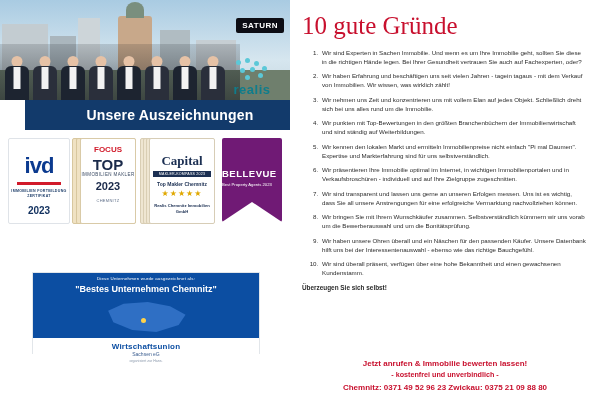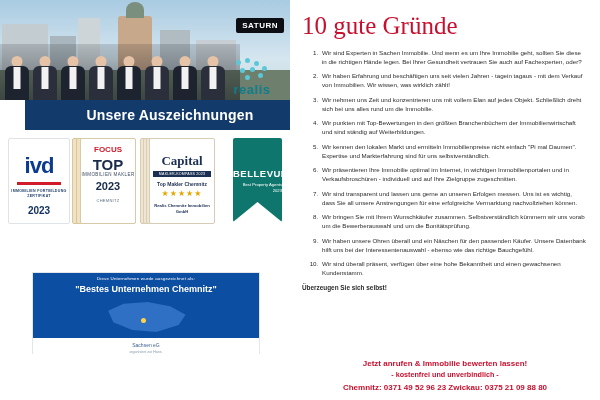--- a/index.html
+++ b/index.html
@@ -91,22 +91,22 @@
   .csheet.s2{left:3px;}
   .csheet.s3{left:6px;}
   .cap-front{position:absolute;left:9px;top:0;width:64px;height:84px;background:#fff;border:1px solid #d7cdb6;border-radius:2px;text-align:center;}
   .cap-front .cw{font-family:"Liberation Serif", serif;font-size:13px;font-weight:bold;color:#1b2f52;margin-top:14px;}
   .cap-front .bar{font-size:3.6px;background:#1b2f52;color:#fff;padding:1px 0;margin:2px 3px;letter-spacing:.2px;}
   .cap-front .t2{font-size:5px;font-weight:bold;color:#1b2f52;margin-top:4px;}
   .cap-front .stars{color:#e0a800;font-size:8px;letter-spacing:1px;margin-top:2px;}
   .cap-front .fin{font-size:4.2px;color:#1b2f52;font-weight:bold;margin-top:5px;line-height:1.4;}
 
   .bellevue{
-    position:absolute;right:8px;top:8px;width:49px;height:84px;
-    background:#0f766e;border-radius:2px;color:#fff;text-align:right;
+    position:absolute;right:8px;top:8px;width:60px;height:84px;
+    background:#701a75;border-radius:2px;color:#fff;text-align:left;
   }
   .bellevue .tri{
     position:absolute;left:0;right:0;bottom:0;height:20px;background:#fff;
     clip-path:polygon(0 100%,50% 0,100% 100%);
   }
   .bellevue .bname{font-size:9.5px;font-weight:bold;letter-spacing:.5px;margin-top:30px;}
   .bellevue .bsub{font-size:4.2px;margin-top:3px;line-height:1.5;}
 
   .wu-box{
     position:absolute;left:32px;top:272px;width:226px;height:80px;
@@ -273,20 +273,21 @@
     <div class="wu-box">
       <div class="wu-top">
         <div class="line1">Diese Unternehmen wurde ausgezeichnet als:</div>
         <div class="line2">"Bestes Unternehmen Chemnitz"</div>
       </div>
       <div class="wu-map">
         <div class="sax"></div>
         <div class="dot"></div>
       </div>
       <div class="wu-foot">
+        <div class="wuname">Wirtschaftsunion</div>
         <div class="wusub">Sachsen eG</div>
         <div class="wutiny">organisiert zur Hans.</div>
       </div>
     </div>
   </div>
 
   <div class="right">
     <div class="headline">10 gute Gründe</div>
 
     <ol class="reasons">

